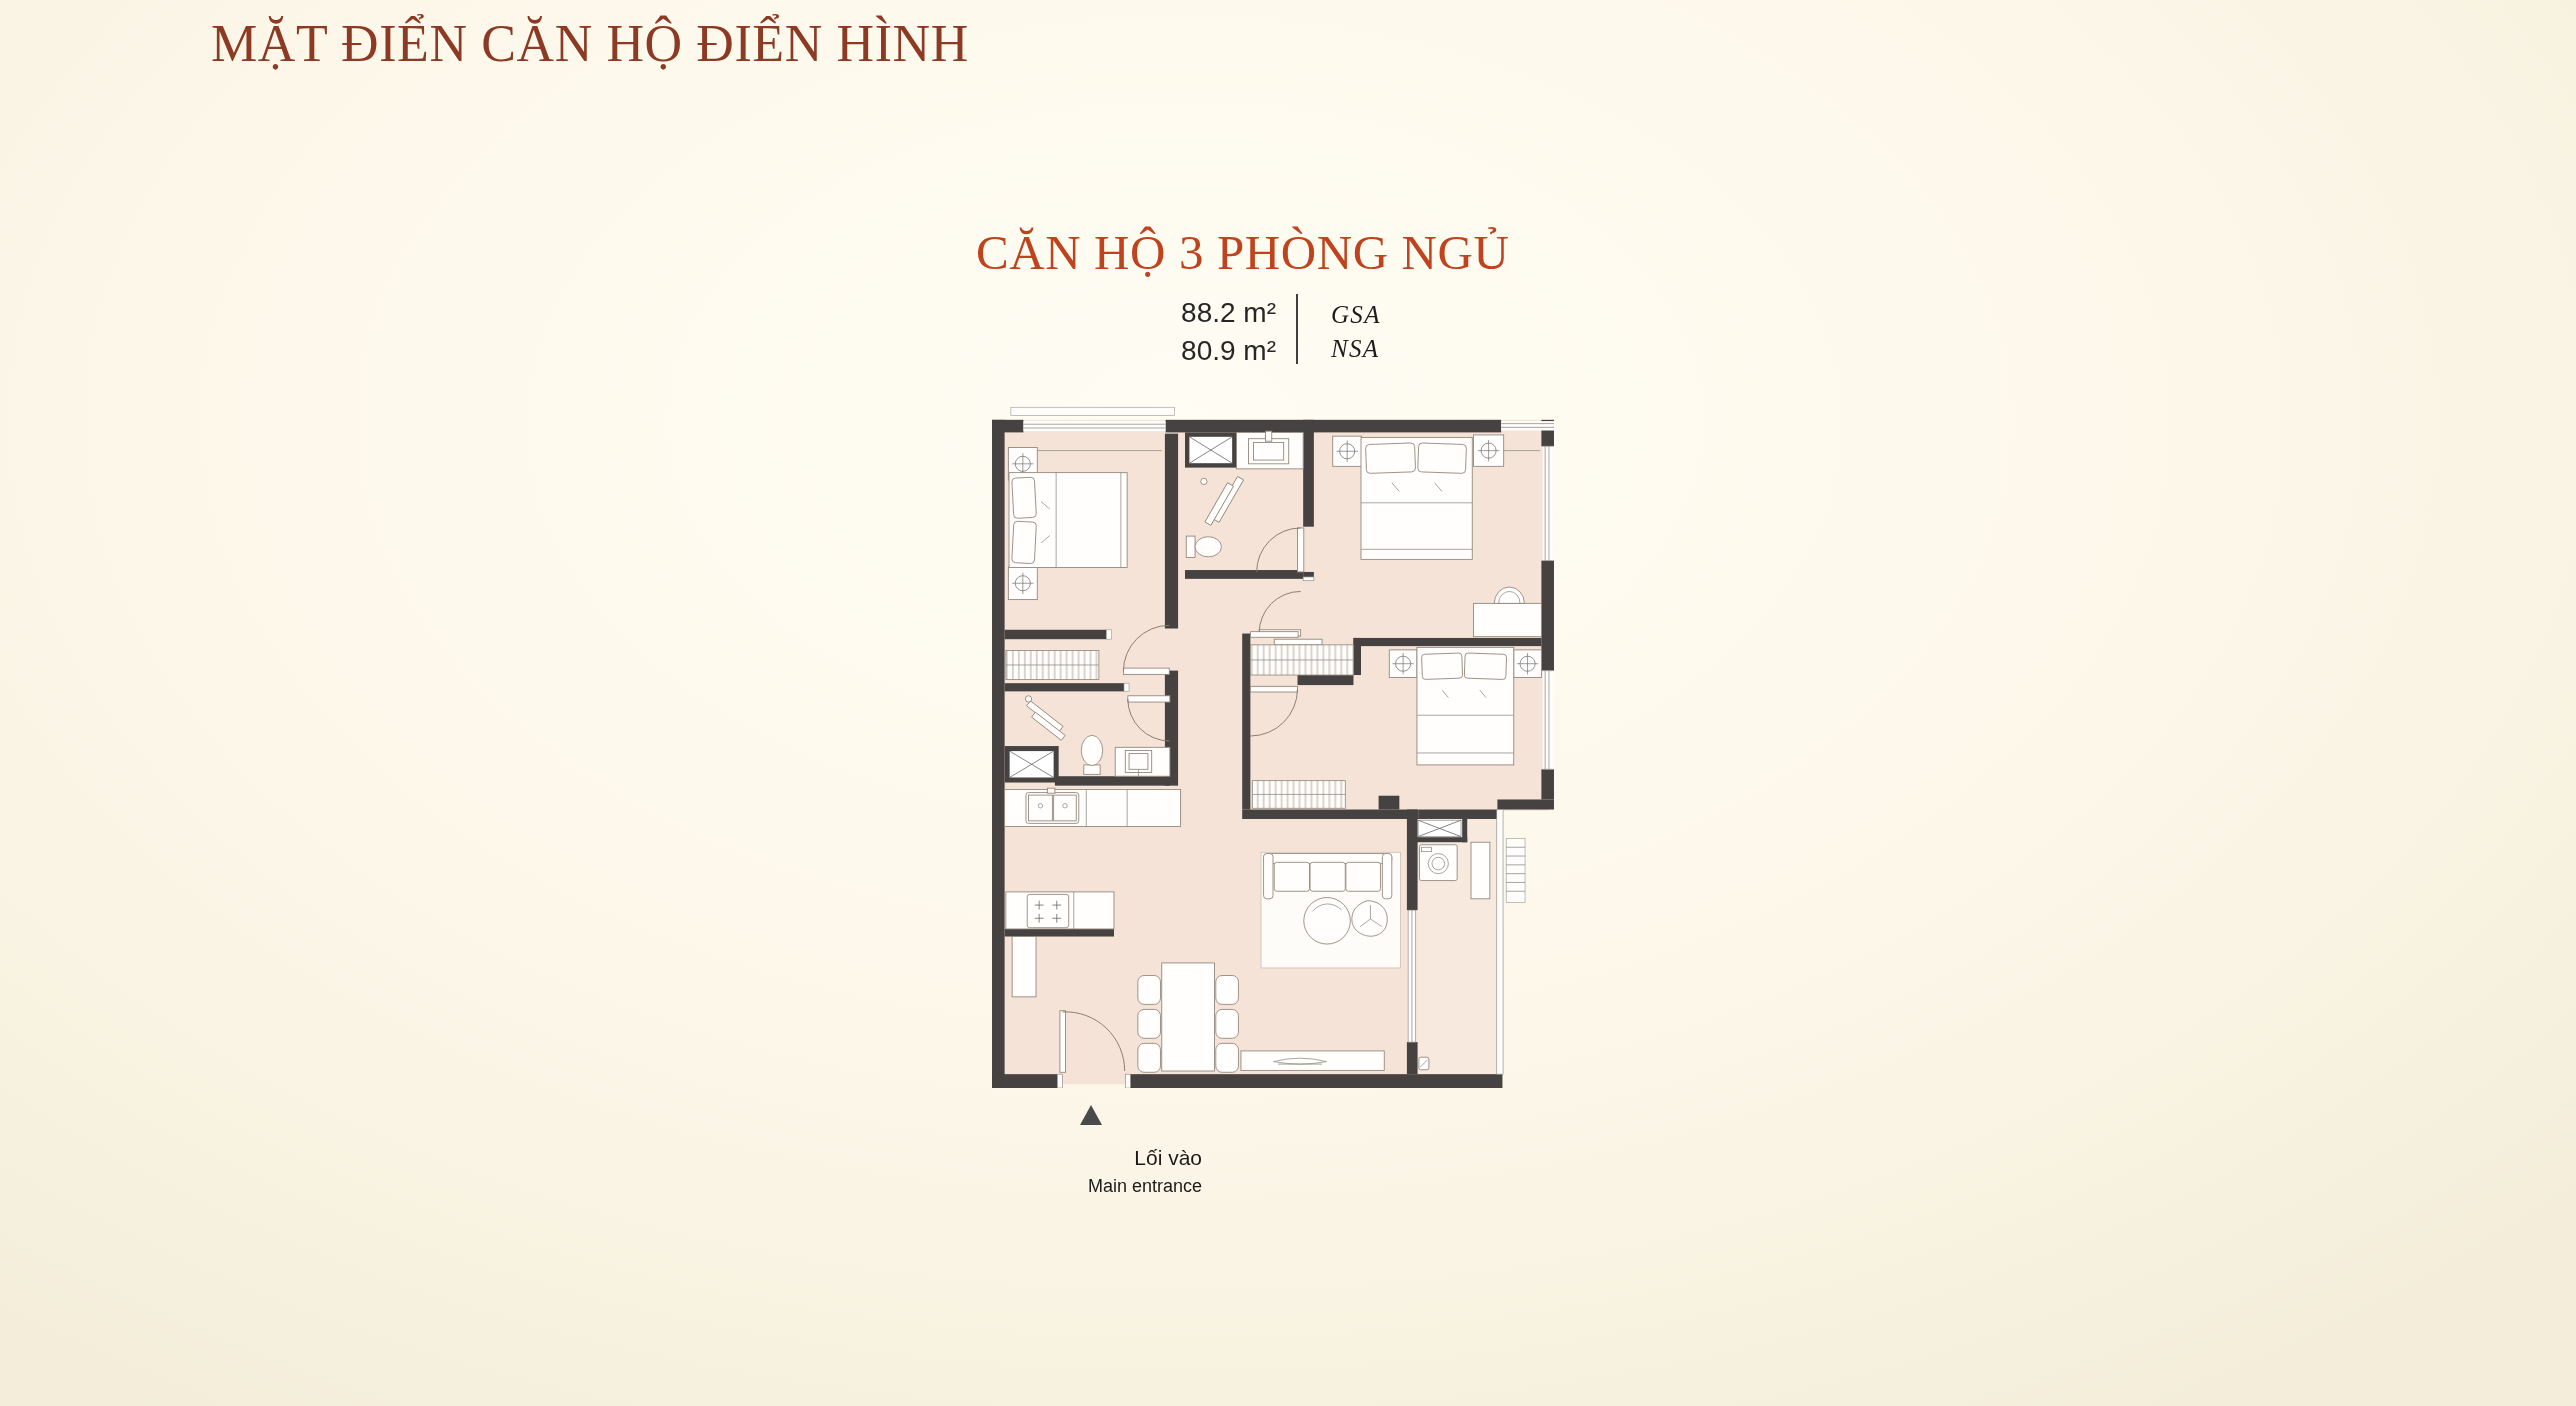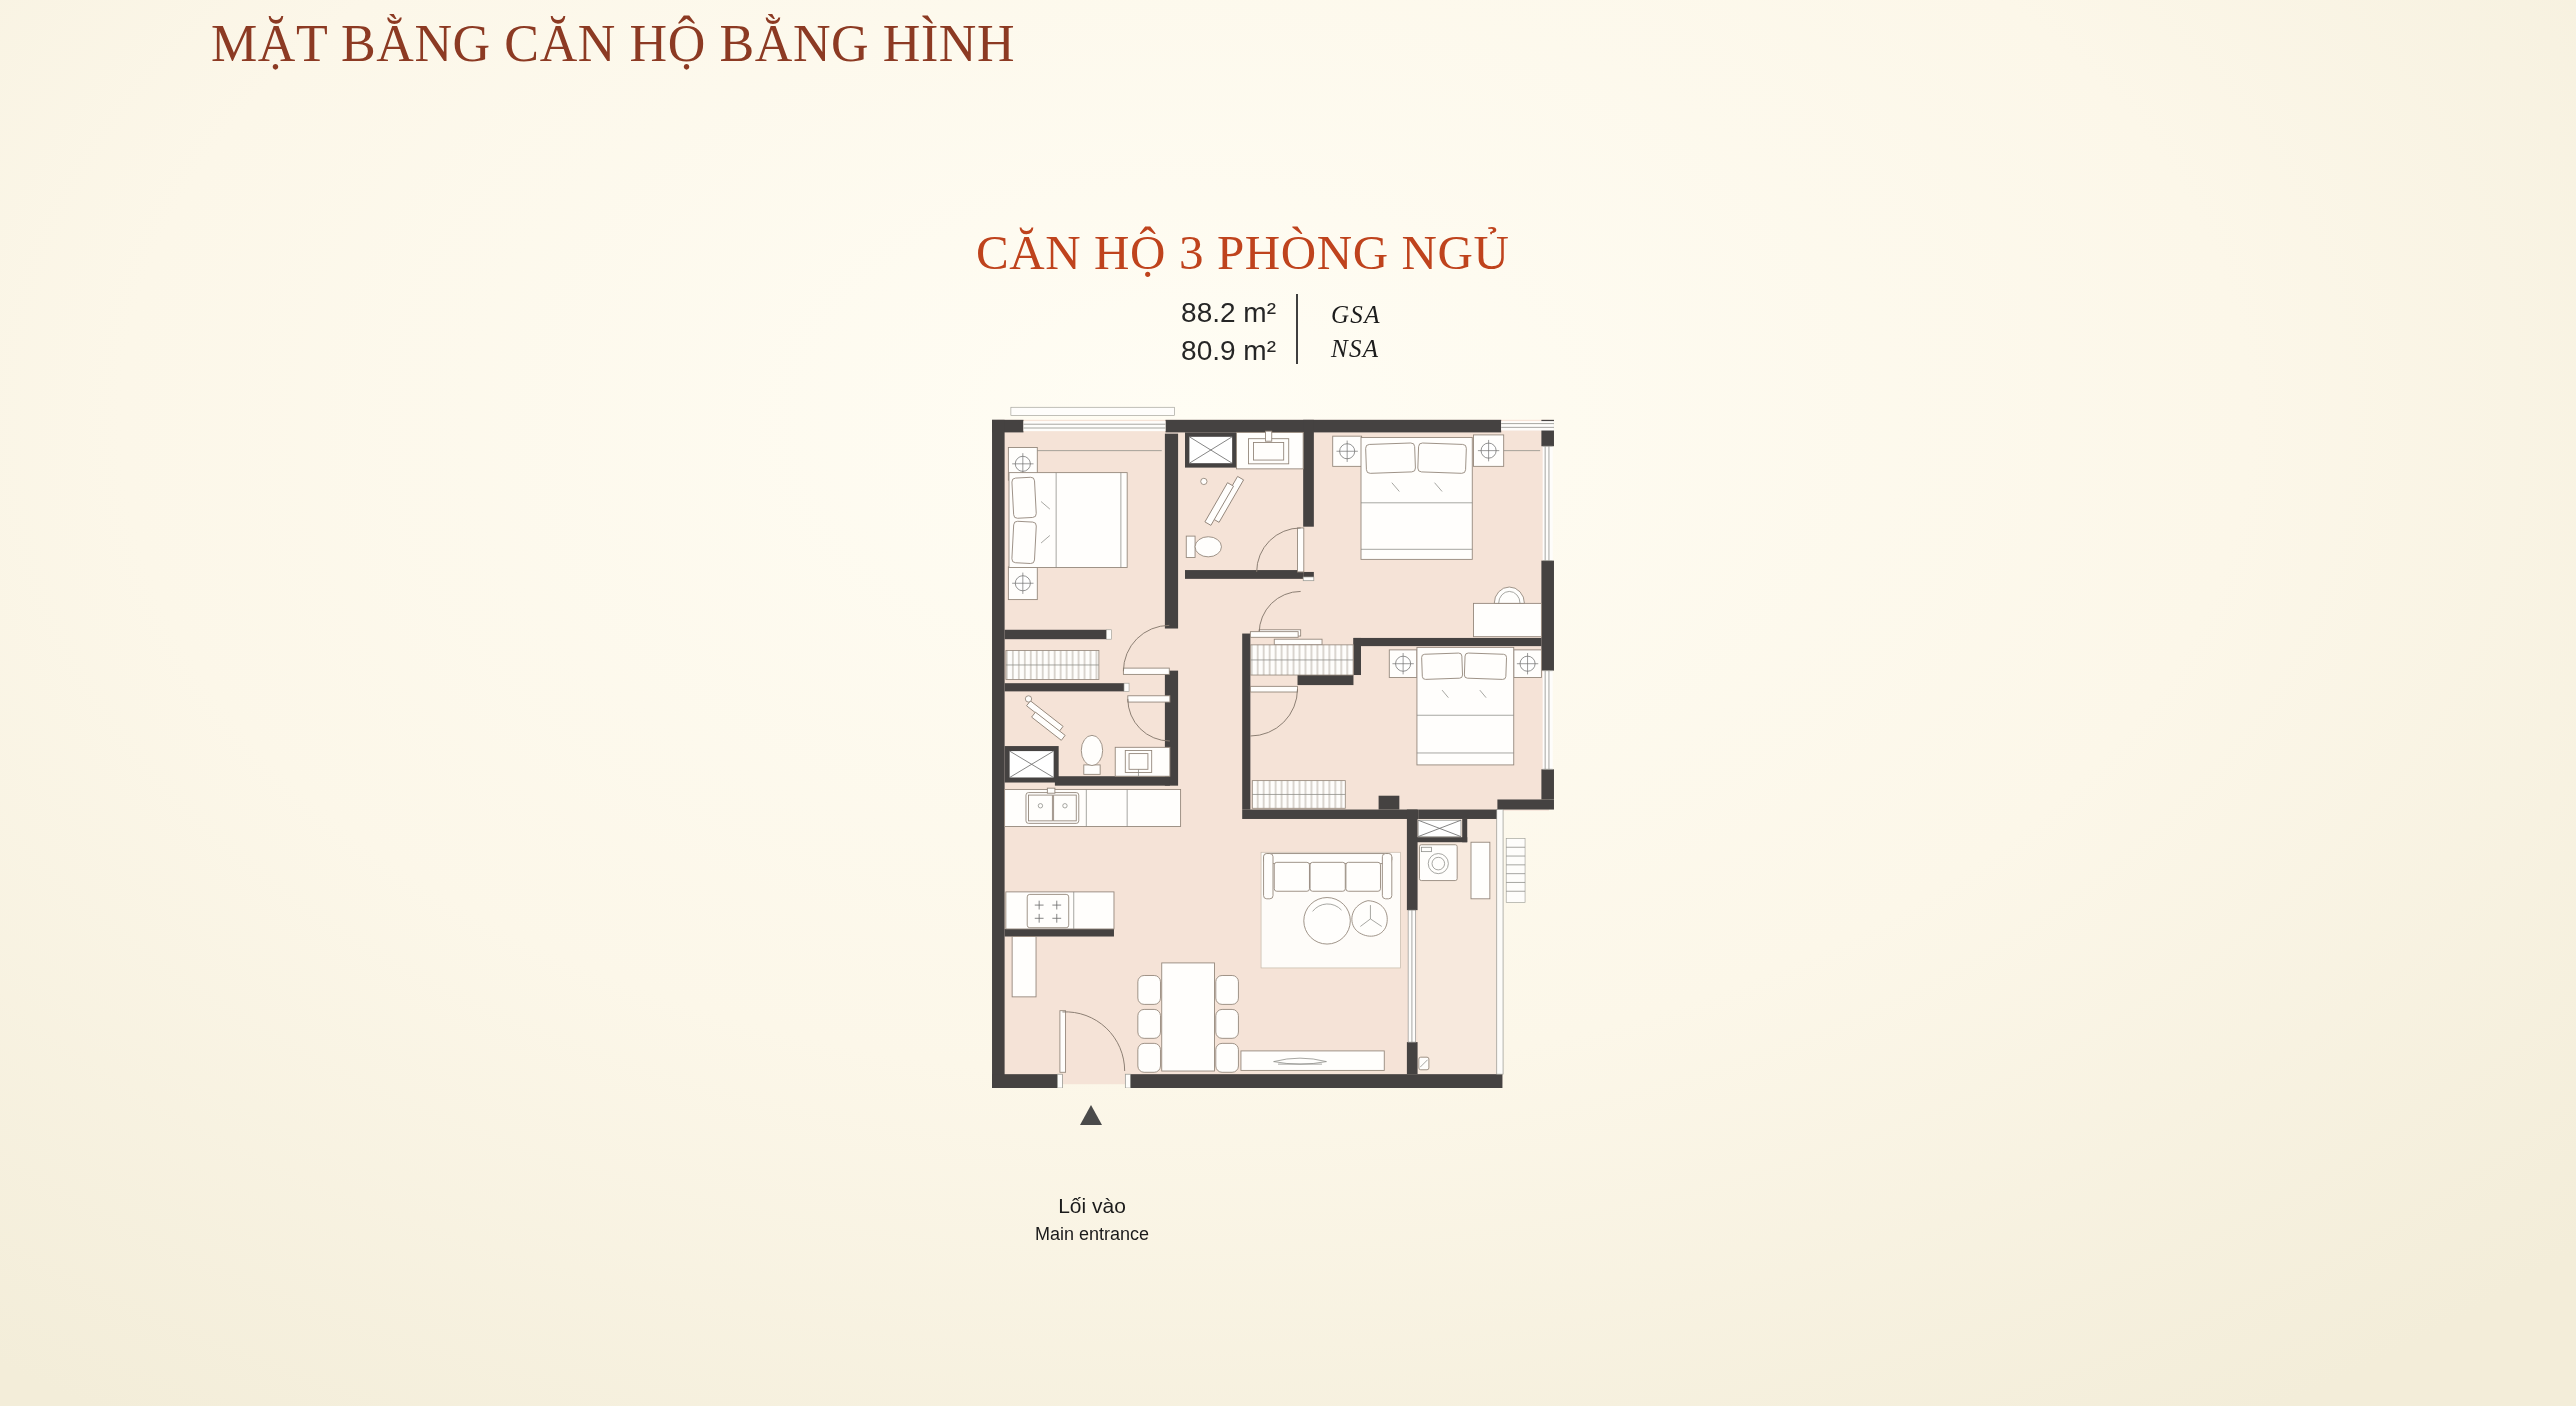--- a/index.html
+++ b/index.html
@@ -33,35 +33,35 @@
   #area-divider {
     left:1296px; top:294px; width:1.9px; height:70px; background:#3f3f3f;
   }
   #plan-wrap { left:992px; top:406px; width:562px; height:682px; }
   #entrance-triangle {
     left:1080px; top:1105px; width:0; height:0;
     border-left:11.3px solid transparent; border-right:11.3px solid transparent;
     border-bottom:20px solid #4a4a4a;
   }
   #entrance-labels {
-    left:982px; top:1195px; width:220px; text-align:center; color:#1b1b1b;
+    left:982px; top:1147px; width:220px; text-align:right; color:#1b1b1b;
   }
   #entrance-label-vi { font-size:21px; line-height:1; }
   #entrance-label-en { font-size:18px; line-height:1; margin-top:9px; }
   svg .wall { fill:#454241; }
   svg .f    { fill:#fffefc; stroke:#93867a; stroke-width:1.4; }
   svg .lite { fill:#fefdfb; stroke:#9b9b94; stroke-width:1; }
   svg .arc  { fill:none; stroke:#86796d; stroke-width:1.5; }
   svg .thin { stroke:#8a8a85; stroke-width:1.2; fill:none; }
   svg .xline{ stroke:#6b6b6b; stroke-width:1.3; fill:none; }
 </style>
 </head>
 <body>
 
-<div class="abs" id="page-title">MẶT BẰNG CĂN HỘ BẰNG HÌNH</div>
+<div class="abs" id="page-title">MẶT ĐIỂN CĂN HỘ ĐIỂN HÌNH</div>
 
 <div class="abs" id="unit-name">CĂN HỘ 3 PHÒNG NGỦ</div>
 
 <div class="abs area-value" style="top:299px;">88.2 m²</div>
 <div class="abs area-value" style="top:337px;">80.9 m²</div>
 <div class="abs" id="area-divider"></div>
 <div class="abs area-label" style="top:302px;">GSA</div>
 <div class="abs area-label" style="top:336px;">NSA</div>
 
 <div class="abs" id="plan-wrap">

